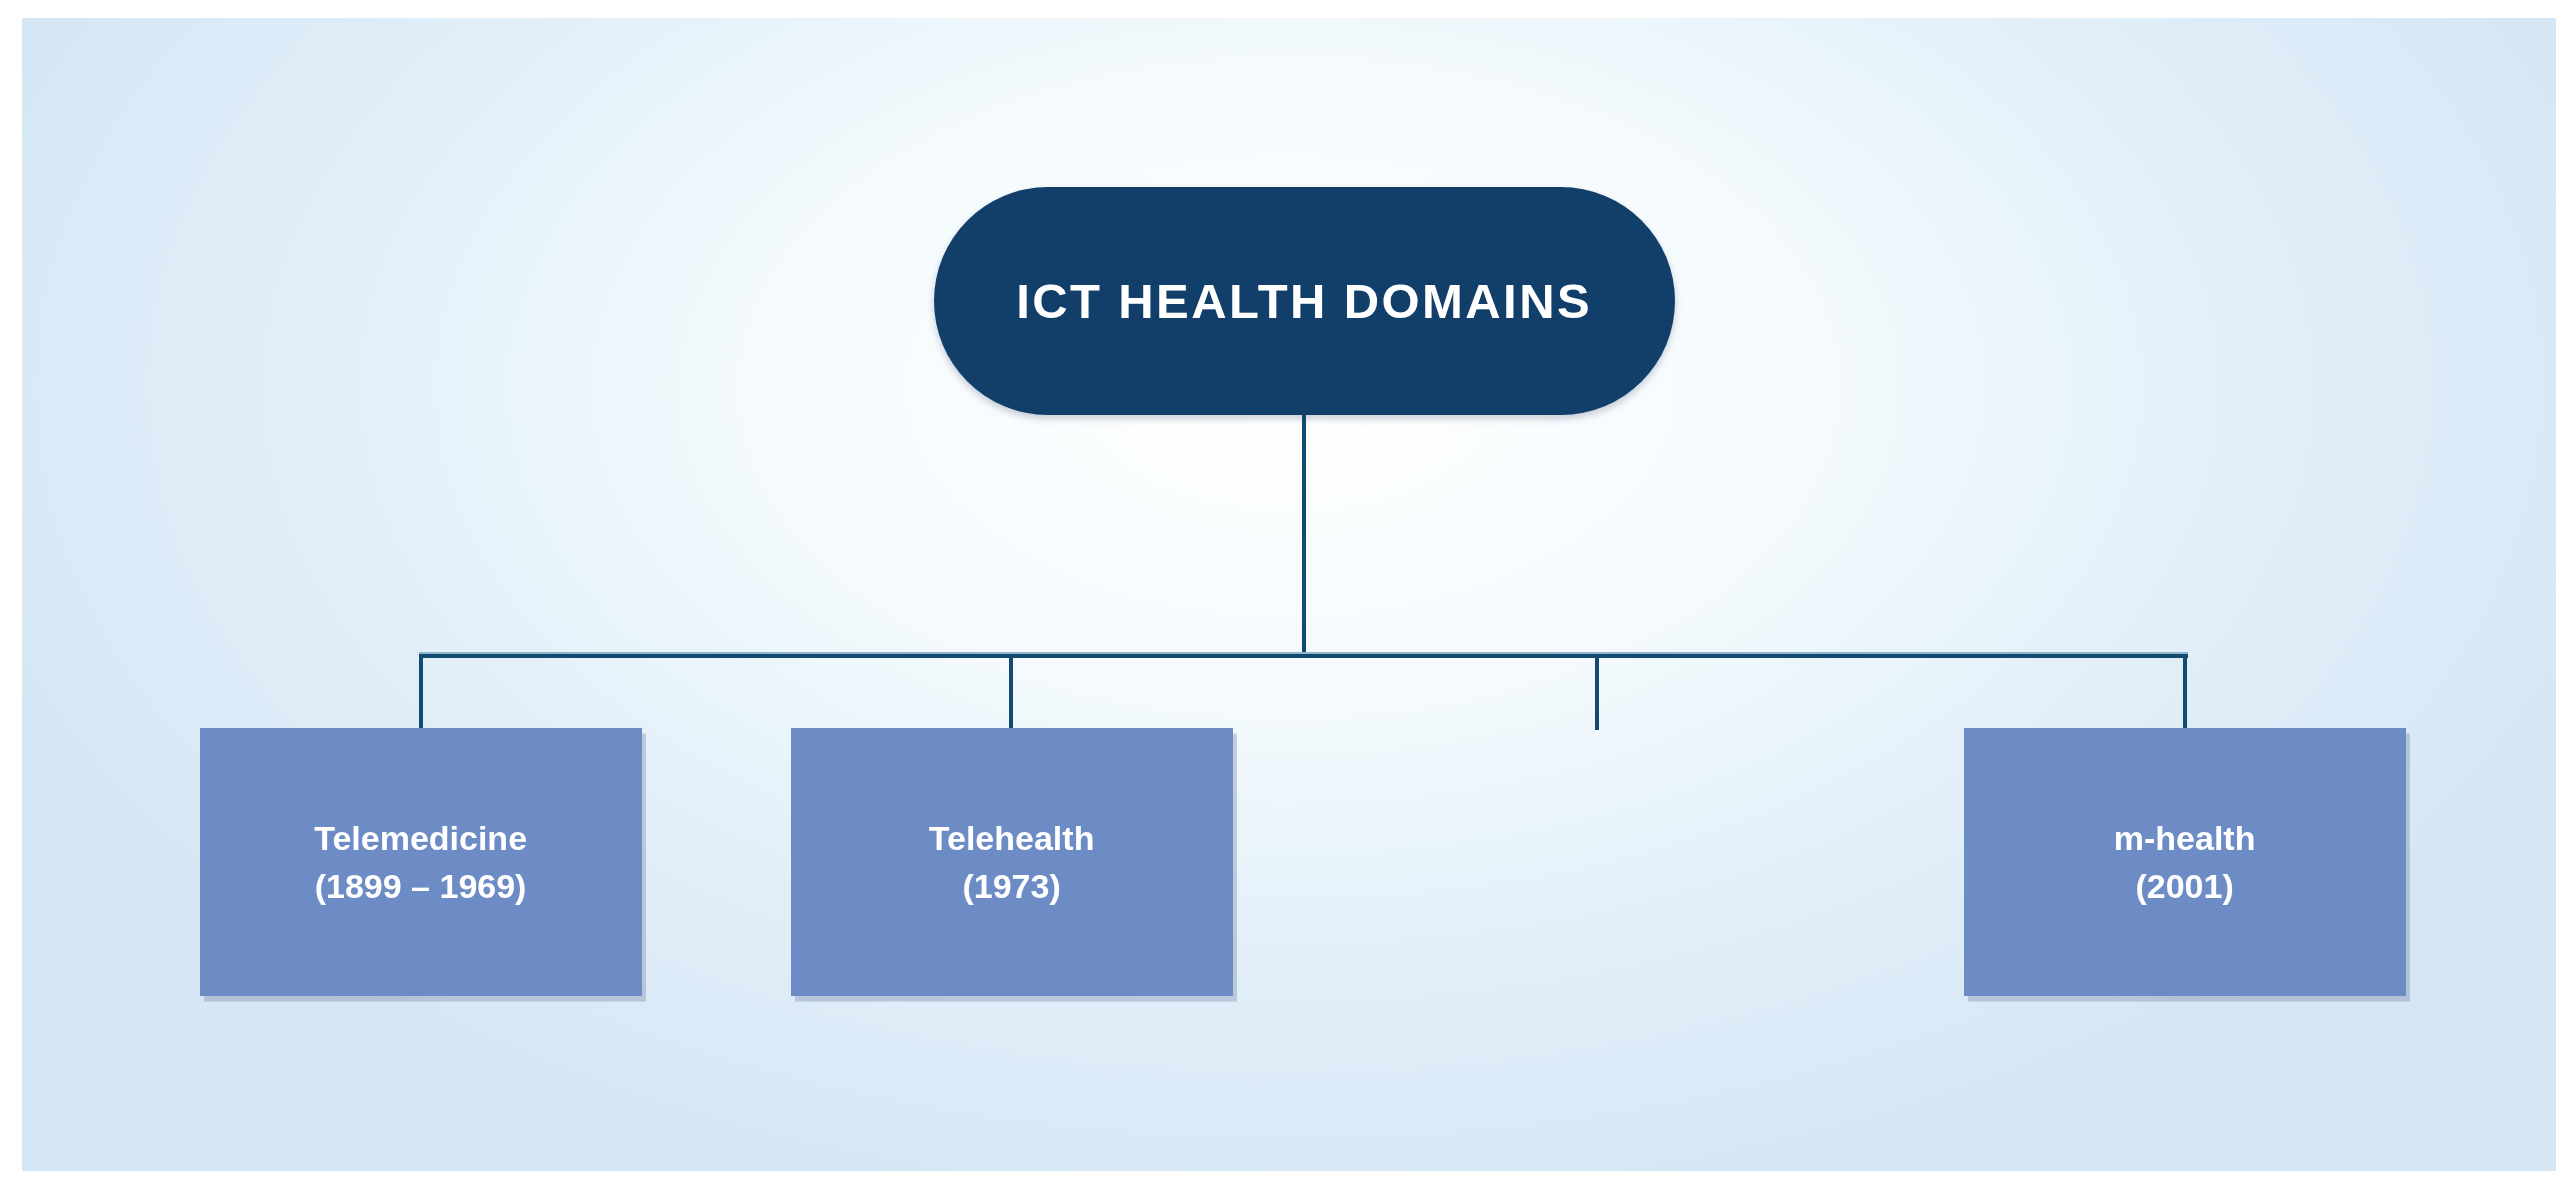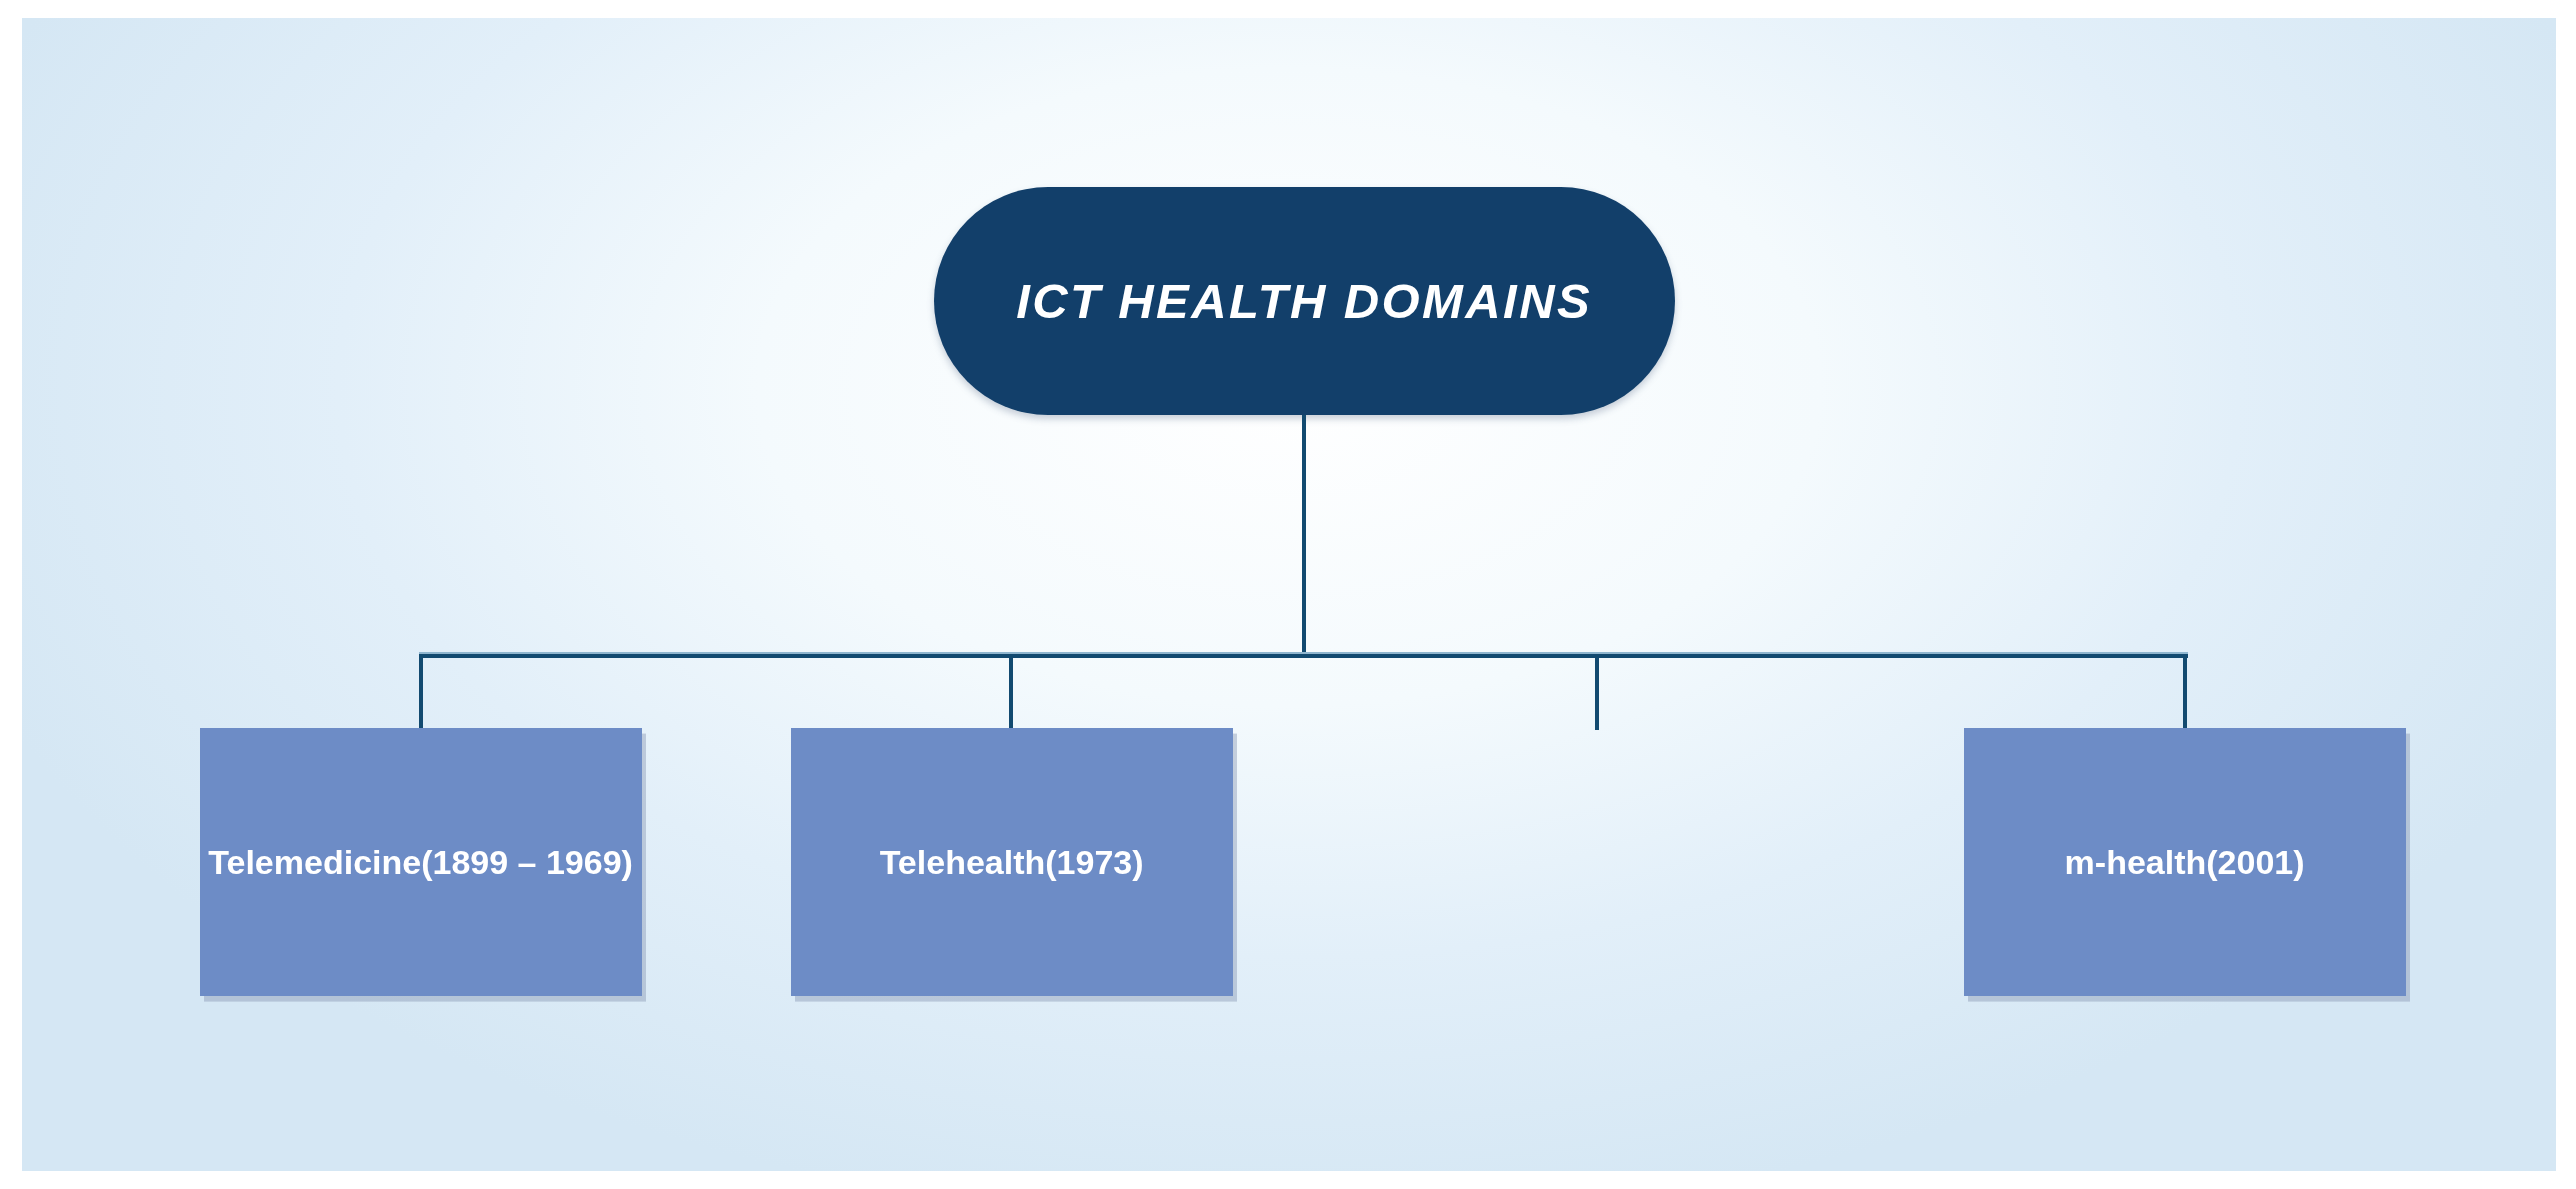--- a/index.html
+++ b/index.html
@@ -33,21 +33,20 @@
     left: 912px;
     top: 169px;
     width: 741px;
     height: 228px;
     border-radius: 114px;
     background: var(--root-fill, #123f6a);
     display: flex;
     align-items: center;
     justify-content: center;
     box-shadow: 0 4px 7.2px rgba(80, 100, 130, 0.30);
-    font-style: italic;
   }
   .root-label {
     color: var(--text, #ffffff);
     font-size: 49px;
     font-weight: bold;
     letter-spacing: 2.4px;
     white-space: nowrap;
   }
   .connector-v {
     position: absolute;
@@ -69,21 +68,21 @@
   .stub-2 { left: 987px; }
   .stub-3 { left: 1573px; }
   .stub-4 { left: 2161px; }
   .child-node {
     position: absolute;
     top: 710px;
     width: 442px;
     height: 268px;
     background: var(--child-fill, #6d8cc6);
     display: flex;
-    flex-direction: row;
+    flex-direction: column;
     align-items: center;
     justify-content: center;
     box-shadow: 4px 5.6px 0 rgba(128, 143, 172, 0.40);
   }
   .child-1 { left: 178px; }
   .child-2 { left: 769px; }
   .child-3 { left: 1354px; }
   .child-4 { left: 1942px; }
   .child-name, .child-period {
     color: var(--text, #ffffff);

